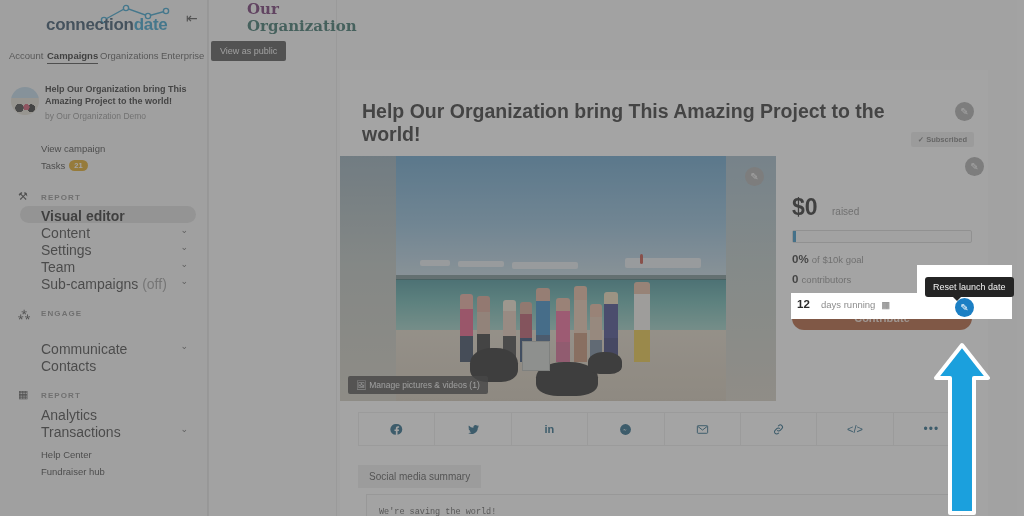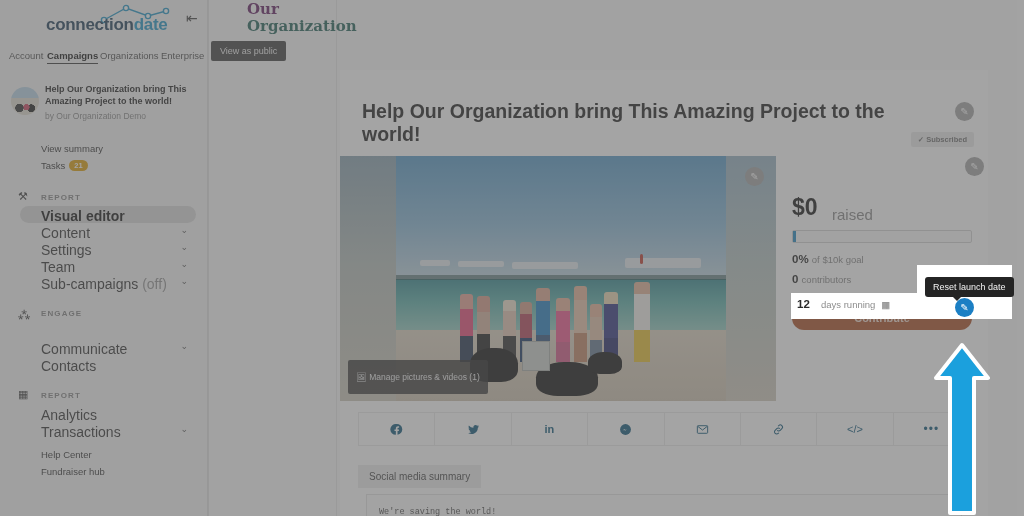--- a/index.html
+++ b/index.html
@@ -115,28 +115,28 @@
                   background:linear-gradient(180deg,#8fa7b4,#b9c1bd 45%,#cfcabc); }
   .hero .band-r { position:absolute; right:0; top:0; width:50px; height:100%;
                   background:linear-gradient(180deg,#9bb6c6,#b9c6c4 45%,#d2ccbe); }
   .hero .horizon { position:absolute; left:56px; right:50px; top:48.5%; height:5px;
                    background:#2f4f4a; opacity:.55; }
   .boat { position:absolute; background:#e8eef0; border-radius:2px; opacity:.92;}
   .person { position:absolute; bottom:16%; border-radius:3px 3px 0 0; }
   .bag { position:absolute; background:#1d1d1d; border-radius:45% 45% 35% 35%; }
   .manage-pics {
     position:absolute; left:8px; bottom:7px; background:rgba(50,50,50,.82); color:#eee;
-    font-size:8.5px; padding:12px 8px; border-radius:2px; white-space:nowrap;
+    font-size:8.5px; padding:4px 8px; border-radius:2px; white-space:nowrap;
   }
   .hero-pencil { position:absolute; right:12px; top:11px; }
 
   
   .donate { position:absolute; left:452px; top:86px; width:196px; height:245px; }
   .raised-amt { position:absolute; left:0; top:38px; font-size:23px; font-weight:700; color:#232323; }
-  .raised-lbl { position:absolute; left:40px; top:50px; font-size:15px; color:#8d8d8d; }
+  .raised-lbl { position:absolute; left:40px; top:50px; font-size:10px; color:#8d8d8d; }
   .progress { position:absolute; left:0; top:74px; width:180px; height:13px;
               border:1px solid #d6d6d6; background:#fafafa; border-radius:2px; }
   .progress i { position:absolute; left:0; top:0; width:3px; height:100%; background:#2e8ec4; }
   .stat { position:absolute; left:0; font-size:11.5px; font-weight:700; color:#2b2b2b; white-space:nowrap; }
   .stat em { font-style:normal; font-size:9.5px; font-weight:400; color:#8d8d8d; }
   .cal-icon { font-size:9px; color:#9a9a9a; margin-left:3px; }
   .contribute {
     position:absolute; left:0; top:150px; width:180px; height:24px; border-radius:12px;
     background:#b0582f; color:#f3ddd2; font-size:11px; font-weight:700;
     text-align:center; line-height:24px;
@@ -208,21 +208,21 @@
       <span class="t2">Organizations</span>
       <span class="t3">Enterprise</span>
     </div>
 
     <div class="camp-head">
       <div class="camp-avatar"></div>
       <div class="camp-title">Help Our Organization bring This Amazing Project to the world!</div>
       <div class="camp-sub">by Our Organization Demo</div>
     </div>
 
-    <div class="sidelink" style="top:143px">View summary</div>
+    <div class="sidelink" style="top:143px">View campaign</div>
     <div class="sidelink" style="top:160px">
       <span>Tasks</span><span class="badge">21</span>
     </div>
 
     <div class="sec-icon" style="top:190px">⚒</div>
     <div class="sec-head" style="top:193px">REPORT</div>
     <div class="navitem active" style="top:206px">
       <span class="lbl">Visual editor</span>
     </div>
     <div class="navitem" style="top:223px">

